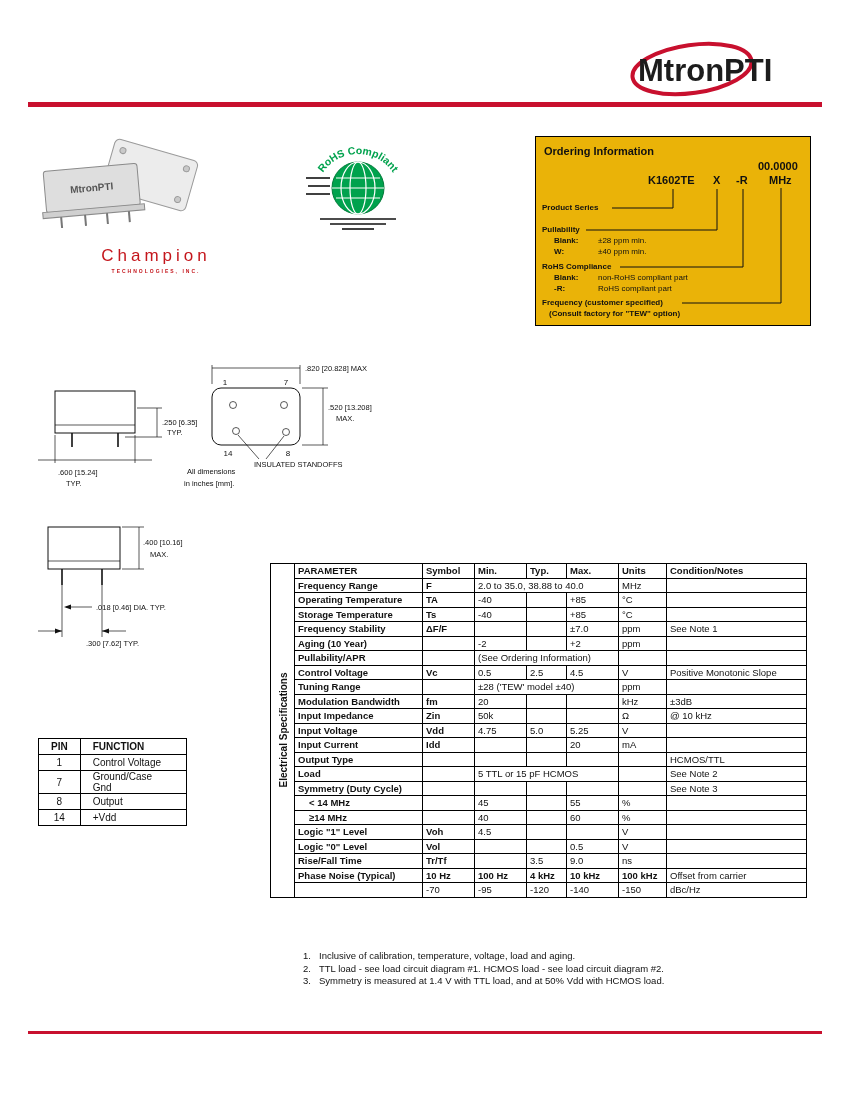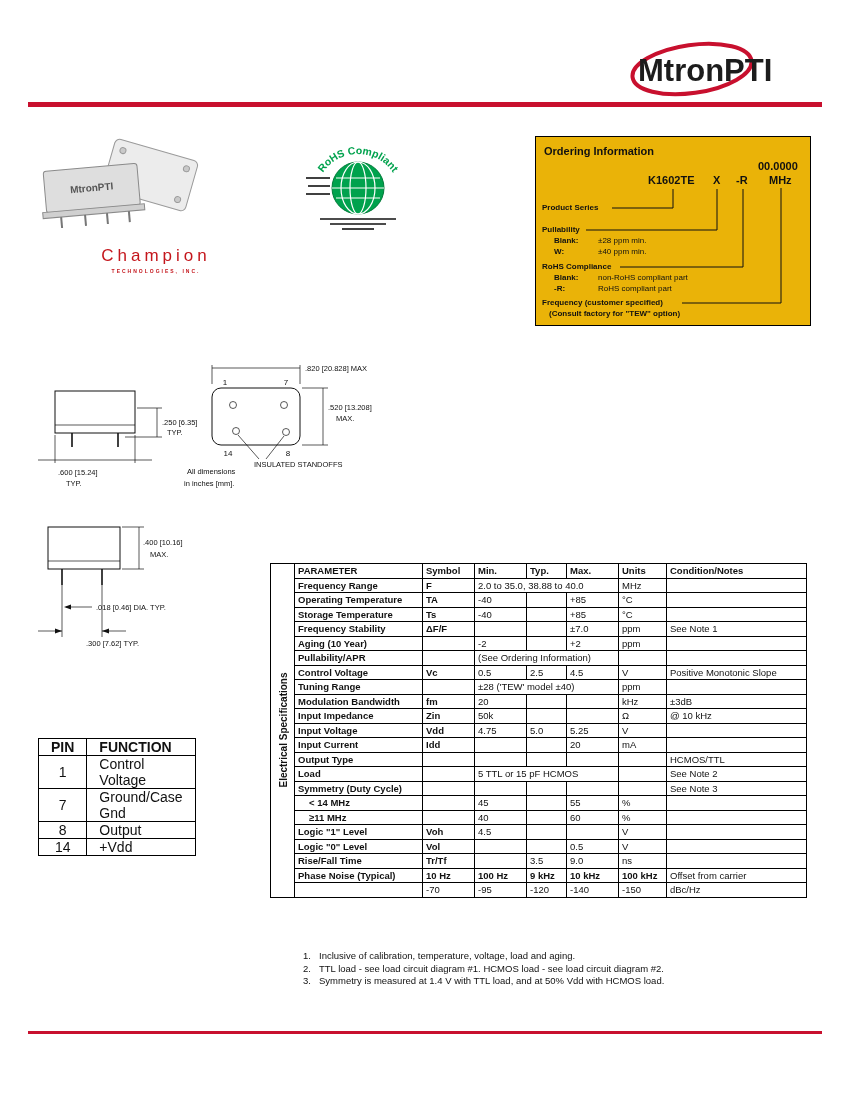--- a/index.html
+++ b/index.html
@@ -31,21 +31,21 @@
   
   .ordering-box { position:absolute; left:535px; top:136px; width:276px; height:190px; border:1px solid #000; background:#eab308; }
   .ordering-box .lbl { position:absolute; font-size:8px; font-weight:bold; white-space:nowrap; }
   .ordering-box .val { position:absolute; font-size:8px; white-space:nowrap; }
   .ord-title { position:absolute; left:8px; top:8px; font-size:11px; font-weight:bold; }
   .pn { position:absolute; font-size:11px; font-weight:bold; }
   .leaders { position:absolute; left:0; top:0; }
 
   
   table.pin { border-collapse:collapse; position:absolute; left:38px; top:738px; background:#fff; }
-  table.pin th, table.pin td { border:1px solid #000; font-size:14px; height:16px; padding:0 12px; text-align:left; vertical-align:middle; }
+  table.pin th, table.pin td { border:1px solid #000; font-size:10px; height:16px; padding:0 12px; text-align:left; vertical-align:middle; }
   table.pin th { text-align:center; font-weight:bold; }
   table.pin th:first-child, table.pin td:first-child { width:40px; text-align:center; }
   table.pin th:last-child, table.pin td:last-child { width:106px;margin-top:8px; }
   table.pin th:last-child { text-align:left; }
 
   
   .spec-wrap { position:absolute; left:270px; top:563px; display:flex; align-items:stretch; background:#fff; }
   .spec-side { width:24px; border:1px solid #000; border-right:none; position:relative; }
   .spec-side span { position:absolute; left:50%; top:50%; transform:translate(-50%,-50%) rotate(-90deg); font-weight:bold; font-size:10px; white-space:nowrap; }
   table.spec { border-collapse:collapse; table-layout:fixed; }
@@ -413,21 +413,21 @@
           <tr>
             <td class="ind">&lt; 14 MHz</td>
             <td></td>
             <td>45</td>
             <td></td>
             <td>55</td>
             <td>%</td>
             <td></td>
           </tr>
           <tr>
-            <td class="ind">≥11 MHz</td>
+            <td class="ind">≥14 MHz</td>
             <td></td>
             <td>40</td>
             <td></td>
             <td>60</td>
             <td>%</td>
             <td></td>
           </tr>
           <tr>
             <td>Logic "1" Level</td>
             <td class="b">Voh</td>
@@ -452,21 +452,21 @@
             <td></td>
             <td>3.5</td>
             <td>9.0</td>
             <td>ns</td>
             <td></td>
           </tr>
           <tr>
             <td>Phase Noise (Typical)</td>
             <td class="b">10 Hz</td>
             <td class="b">100 Hz</td>
-            <td class="b">9 kHz</td>
+            <td class="b">4 kHz</td>
             <td class="b">10 kHz</td>
             <td class="b">100 kHz</td>
             <td>Offset from carrier</td>
           </tr>
           <tr>
             <td></td>
             <td>-70</td>
             <td>-95</td>
             <td>-120</td>
             <td>-140</td>

